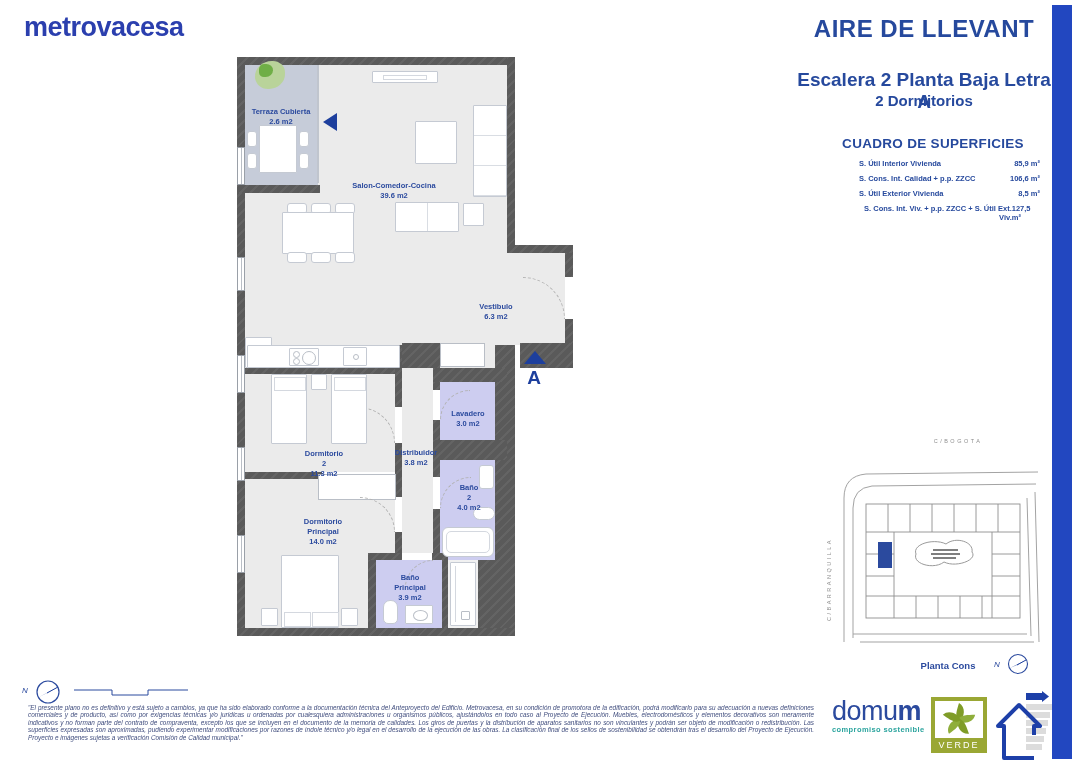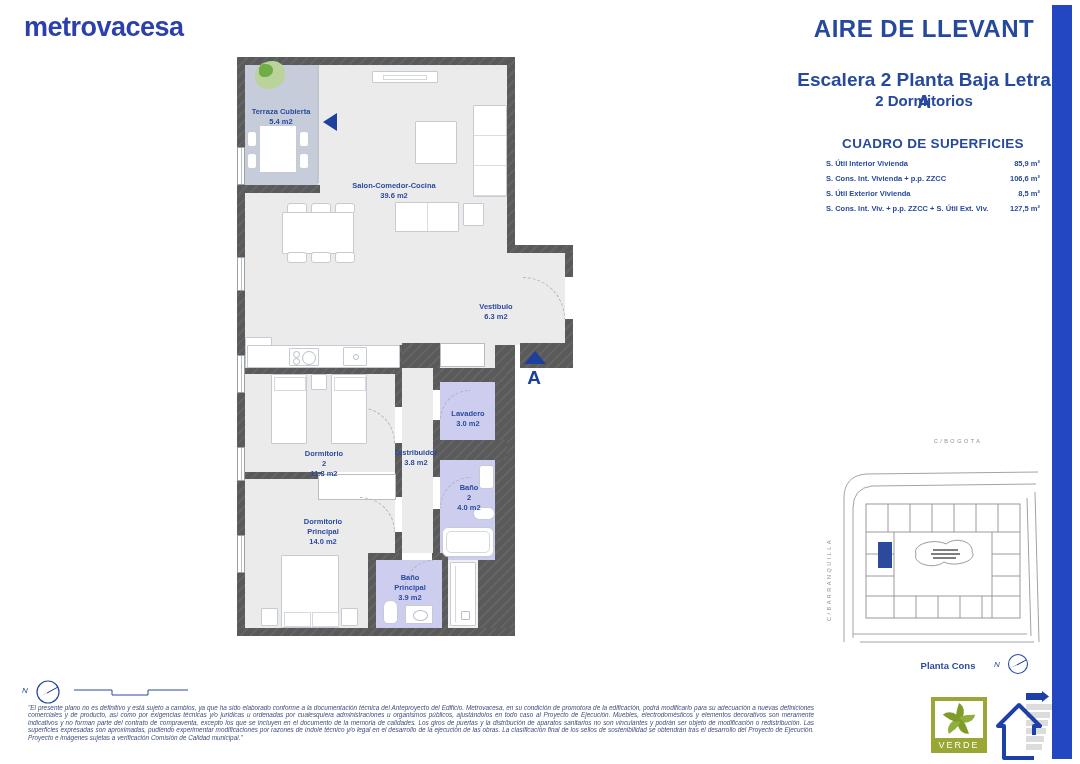--- a/index.html
+++ b/index.html
@@ -13,21 +13,21 @@
   #project-title{left:0;top:15px;width:258px;font-size:24px;font-weight:bold;letter-spacing:0.5px;}
   #unit-line{left:0;top:69px;width:258px;font-size:19px;font-weight:bold;}
   #bedrooms-line{left:0;top:92px;width:258px;font-size:15px;font-weight:bold;}
 
   
   #surfaces{left:826px;top:136px;width:214px;color:#26499d;}
   #surfaces .t-title{position:absolute;left:0;top:0;width:214px;text-align:center;
       font-size:13.5px;font-weight:bold;letter-spacing:0.3px;}
   .t-row{position:absolute;left:0;width:214px;display:flex;justify-content:space-between;
       font-size:7.5px;font-weight:bold;}
-  .t-row .lab{text-align:right;}
+  .t-row .lab{text-align:right;margin-left:33px;}
   .t-row .val{}
 
   
   #plan{left:237px;top:57px;width:336px;height:579px;}
   .floor{position:absolute;background:#ebebeb;}
   .wet{background:#cdcdf0;}
   .terr{background:#c6ccd9;}
   .wall{position:absolute;background:#5a5a5a;
         background-image:repeating-linear-gradient(135deg,rgba(255,255,255,0.06) 0 2px,transparent 2px 7px);}
   .gap{position:absolute;background:#ffffff;}
@@ -83,21 +83,21 @@
     <div id="bedrooms-line" class="abs">2 Dormitorios</div>
   </div>
 
   <div id="surfaces" class="abs">
     <div class="t-title">CUADRO DE SUPERFICIES</div>
     <div class="t-row" style="top:23px">
       <span class="lab">S. Útil Interior Vivienda</span>
       <span class="val">85,9 m²</span>
     </div>
     <div class="t-row" style="top:38px">
-      <span class="lab">S. Cons. Int. Vivienda + p.p. ZZCC</span>
+      <span class="lab">S. Cons. Int. Calidad + p.p. ZZCC</span>
       <span class="val">106,6 m²</span>
     </div>
     <div class="t-row" style="top:53px">
       <span class="lab">S. Útil Exterior Vivienda</span>
       <span class="val">8,5 m²</span>
     </div>
     <div class="t-row" style="top:68px">
       <span class="lab">S. Cons. Int. Viv. + p.p. ZZCC + S. Útil Ext. Viv.</span>
       <span class="val">127,5 m²</span>
     </div>
@@ -219,21 +219,21 @@
     <div class="furn" style="left:146px;top:543px;width:15px;height:24px;border-radius:7px 7px 5px 5px"></div>
     <div class="furn" style="left:168px;top:548px;width:28px;height:19px">
       <span class="circ" style="left:7px;top:4px;width:13px;height:9px;border-radius:50%"></span>
     </div>
     <div class="furn" style="left:213px;top:505px;width:26px;height:64px">
       <div style="position:absolute;left:4px;top:3px;width:1px;bottom:3px;background:#d4d8df"></div>
       <span class="circ" style="left:10px;top:48px;width:7px;height:7px;border-radius:1px"></span>
     </div>
 
     <div class="rlabel" style="left:2px;top:50px;width:84px">Terraza Cubierta
-5.4 m2</div>
+2.6 m2</div>
     <div class="rlabel" style="left:96px;top:124px;width:122px">Salon-Comedor-Cocina
 39.6 m2</div>
     <div class="rlabel" style="left:218px;top:245px;width:82px">Vestibulo
 6.3 m2</div>
     <div class="rlabel" style="left:203px;top:352px;width:56px">Lavadero
 3.0 m2</div>
     <div class="rlabel" style="left:45px;top:392px;width:84px">Dormitorio
 2
 11.3 m2</div>
     <div class="rlabel" style="left:143px;top:391px;width:72px">Distribuidor
@@ -298,20 +298,24 @@
       <path d="M7,19 L26,9 L15,15 Z" fill="#1d3f9d"></path>
       <line x1="15" y1="15" x2="26" y2="9" stroke="#1d3f9d" stroke-width="1"></line>
     </svg>
   </div>
   <svg id="scalebar" class="abs" width="120" height="14" viewBox="0 0 120 14">
     <polyline points="2,4 40,4 40,9 76,9 76,4 116,4" fill="none" stroke="#2b4a9e" stroke-width="1"></polyline>
   </svg>
 
   <div id="disclaimer" class="abs">"El presente plano no es definitivo y está sujeto a cambios, ya que ha sido elaborado conforme a la documentación técnica del Anteproyecto del Edificio. Metrovacesa, en su condición de promotora de la edificación, podrá modificarlo para su adecuación a nuevas definiciones comerciales y de producto, así como por exigencias técnicas y/o jurídicas u ordenadas por cualesquiera administraciones u organismos públicos, ajustándolos en todo caso al Proyecto de Ejecución. Muebles, electrodomésticos y elementos decorativos son meramente indicativos y no forman parte del contrato de compraventa, excepto los que se incluyen en el documento de la memoria de calidades. Los giros de puertas y la distribución de aparatos sanitarios no son vinculantes y podrán ser objeto de modificación o redistribución. Las superficies expresadas son aproximadas, pudiendo experimentar modificaciones por razones de índole técnico y/o legal en el desarrollo de la ejecución de las obras. La clasificación final de los sellos de sostenibilidad se obtendrán tras el desarrollo del Proyecto de Ejecución. Proyecto e imágenes sujetas a verificación Comisión de Calidad municipal."</div>
 
+  <div id="domum" class="abs">
+    <span class="d1">domu</span><span class="d2">m</span>
+    <span class="tag">compromiso sostenible</span>
+  </div>
 
   <svg class="abs" style="left:930px;top:696px" width="58" height="58" viewBox="0 0 58 58">
     <rect x="1" y="1" width="56" height="56" fill="#9aa734"></rect>
     <rect x="5" y="5" width="48" height="37" fill="#ffffff"></rect>
     <g transform="translate(29,24)">
       <g fill="#7f9c28">
         <path d="M0,2 C6,-3 7,-13 0,-17 C-2,-10 -5,-3 0,2" transform="rotate(0)"></path>
         <path d="M0,2 C6,-3 7,-13 0,-17 C-2,-10 -5,-3 0,2" transform="rotate(72)" fill="#8fae3b"></path>
         <path d="M0,2 C6,-3 7,-13 0,-17 C-2,-10 -5,-3 0,2" transform="rotate(144)"></path>
         <path d="M0,2 C6,-3 7,-13 0,-17 C-2,-10 -5,-3 0,2" transform="rotate(216)" fill="#8fae3b"></path>

